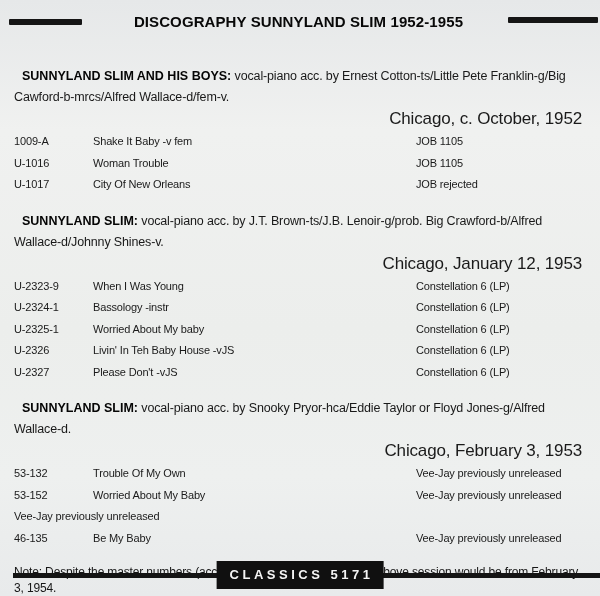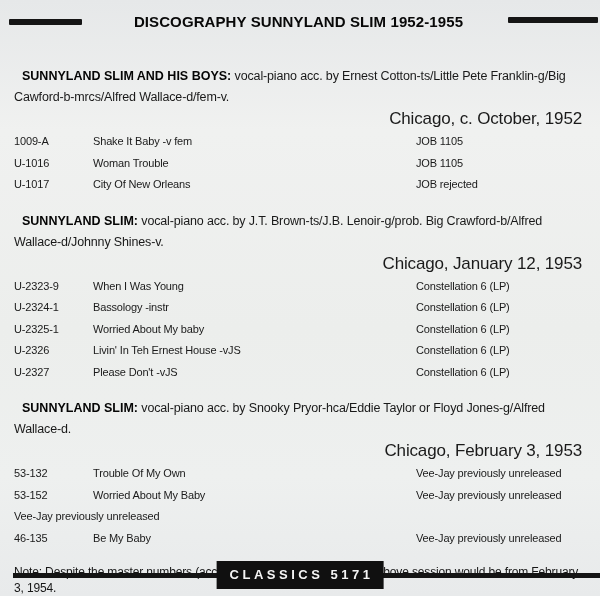--- a/index.html
+++ b/index.html
@@ -165,21 +165,21 @@
   </div>
 
   <div class="track-row">
     <span>U-2325-1</span>
     <span>Worried About My baby</span>
     <span>Constellation 6 (LP)</span>
   </div>
 
   <div class="track-row">
     <span>U-2326</span>
-    <span>Livin' In Teh Ernest House -vJS</span>
+    <span>Livin' In Teh Baby House -vJS</span>
     <span>Constellation 6 (LP)</span>
   </div>
 
   <div class="track-row">
     <span>U-2327</span>
     <span>Please Don't -vJS</span>
     <span>Constellation 6 (LP)</span>
   </div>
 </div>
   </section>

